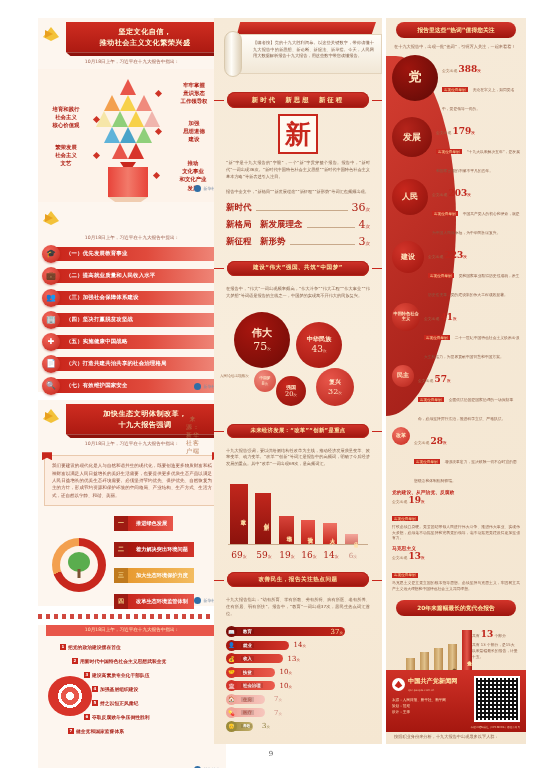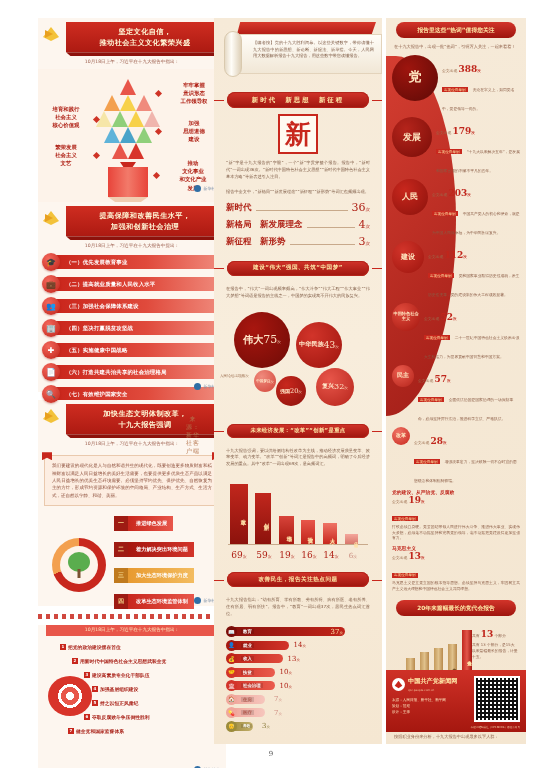--- a/index.html
+++ b/index.html
@@ -159,21 +159,21 @@
     font-size:26px; font-weight:bold; color:#c8271d; background:#fffaf1;
   }
   .mid-para{ font-size:4.2px;color:#7d5a44;line-height:1.65;padding:4px 12px; text-align:justify;}
   .kv-row{ display:flex;align-items:flex-end;gap:4px;padding:1px 12px 3px; }
   .kv-k{ font-size:8.5px;font-weight:bold;color:#b02318;font-family:"DejaVu Serif","Liberation Serif",serif; white-space:nowrap;}
   .kv-line{ flex:1;border-bottom:1px solid #c8a98b;margin-bottom:3px;}
   .kv-v{ font-size:11px;color:#b02318;font-family:"DejaVu Serif","Liberation Serif",serif;}
   .kv-v small{ font-size:4.5px; }
 
   .bubbles{ position:relative; height:108px; margin: 2px 6px 0;}
-  .bub{ position:absolute;border-radius:50%;display:flex;flex-direction:row;
+  .bub{ position:absolute;border-radius:50%;display:flex;flex-direction:column;
         align-items:center;justify-content:center;color:#ffe7c9;text-align:center;}
   .bub b{ font-weight:bold; display:block;}
   .bub i{ font-style:normal; display:block;font-family:"DejaVu Serif","Liberation Serif",serif;}
   .bub .u{font-size:3.6px;}
 
   
   .vbars{ position:relative; height:86px; margin: 4px 14px 0; }
   .vbar{ position:absolute; bottom:18px; background: linear-gradient(180deg,#c1271d,#8c120c);
          display:flex; align-items:flex-start; justify-content:center; color:#ffe2a8;
          font-size:5.4px; font-weight:bold; writing-mode:vertical-rl; letter-spacing:1px; padding-top:3px;}
@@ -372,24 +372,20 @@
     </div>
 
     <div class="panel" style="height:190px;">
       <div class="panel-hd">
         <span class="emblem">
           <svg viewBox="0 0 22 20" width="22" height="20">
             <path d="M3 13 L11 3 L19 13 L11 17 Z" fill="#f3c23a"></path>
             <path d="M5 6 L13 10 L5 14 Z" fill="#e8a020"></path>
           </svg>
         </span>
-        <div class="hd-banner">
-          <span>提高保障和改善民生水平，</span><br>
-          <span>加强和创新社会治理</span>
-        </div>
       </div>
       <div class="subnote">10月18日上午，习近平在十九大报告中提出：</div>
 
       <div class="list-item">
         <span class="li-circle">🎓</span>
         <span class="li-bar">（一）优先发展教育事业</span>
       </div>
       <div class="list-item">
         <span class="li-circle">💼</span>
         <span class="li-bar">（二）提高就业质量和人民收入水平</span>
@@ -718,30 +714,30 @@
       <span class="kw-body">
         <span class="kw-count"><span>全文出现</span> <b><span>203</span><small>次</small></b></span><br>
         <span class="kw-tag">出现位置举例</span>
         <span class="kw-desc">中国共产党人的初心和使命，就是为中国人民谋幸福，为中华民族谋复兴。</span>
       </span>
     </div>
 
     <div class="kw">
       <span class="kw-circle" style="width:32px;height:32px;font-size:7px;background:radial-gradient(circle at 35% 30%,#d2342a,#9e150e);">建设</span>
       <span class="kw-body">
-        <span class="kw-count"><span>全文出现</span> <b><span>112</span><small>次</small></b></span><br>
+        <span class="kw-count"><span>全文出现</span> <b><span>223</span><small>次</small></b></span><br>
         <span class="kw-tag">出现位置举例</span>
         <span class="kw-desc">党和国家事业取得历史性成就，发生历史性变革，党的建设新的伟大工程成效显著。</span>
       </span>
     </div>
 
     <div class="kw">
       <span class="kw-circle" style="width:28px;height:28px;font-size:4.2px;background:radial-gradient(circle at 35% 30%,#e04a3c,#a5170f);">中国特色社会主义</span>
       <span class="kw-body">
-        <span class="kw-count"><span>全文出现</span> <b><span>52</span><small>次</small></b></span><br>
+        <span class="kw-count"><span>全文出现</span> <b><span>41</span><small>次</small></b></span><br>
         <span class="kw-tag">出现位置举例</span>
         <span class="kw-desc">二十一世纪中国特色社会主义焕发出强大生机活力，为世界贡献中国智慧和中国方案。</span>
       </span>
     </div>
 
     <div class="kw">
       <span class="kw-circle" style="width:22px;height:22px;font-size:6px;background:radial-gradient(circle at 35% 30%,#ea5b4d,#b5241b);">民主</span>
       <span class="kw-body">
         <span class="kw-count"><span>全文出现</span> <b><span>57</span><small>次</small></b></span><br>
         <span class="kw-tag">出现位置举例</span>

